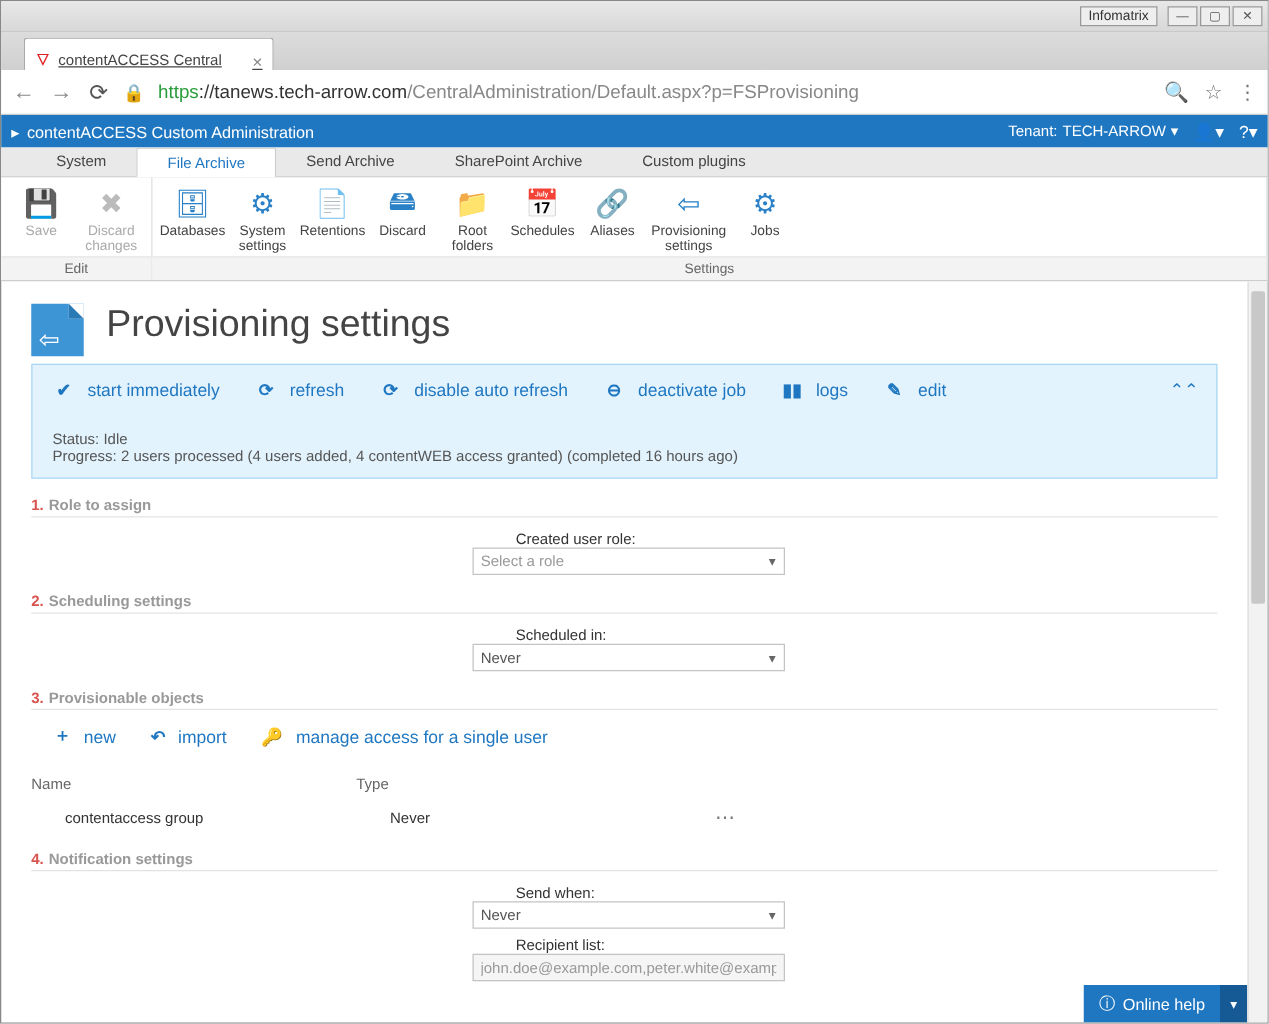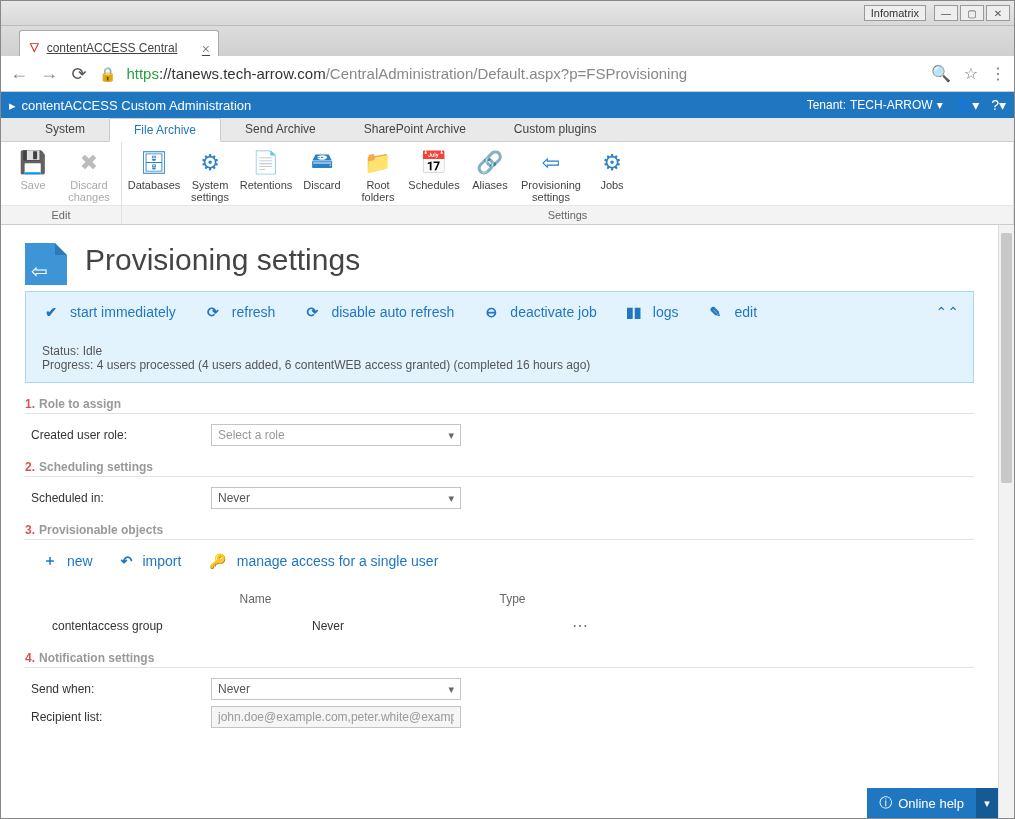--- a/index.html
+++ b/index.html
@@ -56,31 +56,31 @@
   .action-btn { display:flex; align-items:center; gap:10px; color:#1f77c1; cursor:pointer;}
   .action-btn .aicon{ font-size:14px; font-weight:bold; width:18px; text-align:center;}
   .collapse-chevron{ position:absolute; right:14px; top:12px; color:#1f77c1; font-size:14px;}
   .status-block{ margin-top:24px; font-size:12px; color:#555;}
   .status-block .lbl{ color:#555;}
   .status-block .val{ font-weight:normal;}
   .section { margin: 10px 0 6px 0;}
   .section-head { display:flex; align-items:baseline; gap:4px; border-bottom:1px solid #e3e3e3; padding-bottom:2px; margin-bottom:10px;}
   .section-num { color:#d9534f; font-weight:bold; font-size:12px;}
   .section-title { color:#999; font-weight:600; font-size:12px;}
-  .form-row { display:flex; align-items:center; margin:6px 0 14px 6px; font-size:12px;}
+  .form-row { display:flex; align-items:center; margin:6px 0 14px 6px; font-size:12px;flex-direction:column;}
   .form-label { width:180px; color:#333;}
   .form-select { width:250px; height:22px; border:1px solid #c4c4c4; background:#fff; padding:0 20px 0 6px; color:#555; position:relative; font-size:12px; display:flex; align-items:center;}
   .form-select.placeholder{ color:#999;}
   .form-select::after{ content:"▾"; position:absolute; right:6px; color:#666; font-size:11px;}
   .form-input { width:250px; height:22px; border:1px solid #c4c4c4; background:#f5f5f5; padding:0 6px; color:#999; font-size:12px;}
   .obj-actions{ display:flex; gap:28px; font-size:14px; color:#1f77c1; margin:12px 0 18px 18px;}
   .obj-action{ display:flex; align-items:center; gap:10px; cursor:pointer;}
   .obj-action .oicon{ font-weight:bold;}
   .table{ margin:4px 0 10px 0;}
-  .table .thead{ display:flex; color:#666; font-size:12px; padding:4px 0;justify-content:center;}
+  .table .thead{ display:flex; color:#666; font-size:12px; padding:4px 0;}
   .table .trow{ display:flex; font-size:12px; padding:6px 0; align-items:center;margin-left:27px;}
   .col-name{ width:260px;}
   .col-type{ width:260px;}
   .col-act{ flex:1; color:#777; font-size:16px; letter-spacing:2px;}
   .footer-help { position:absolute; right:0; bottom:0; display:flex;}
   .help-btn{ background:#1f77c1; color:#fff; padding:6px 12px; font-size:13px; display:flex; align-items:center; gap:6px;}
   .help-drop{ background:#155a94; color:#fff; width:22px; display:flex; align-items:center; justify-content:center; font-size:11px;}
   .zoom-icon{ font-size:16px;}
 </style>
 </head>
@@ -237,21 +237,21 @@
               <span>logs</span>
             </div>
           <div class="action-btn">
               <span class="aicon">✎</span>
               <span>edit</span>
             </div>
         </div>
         <span class="collapse-chevron">⌃⌃</span>
         <div class="status-block">
           <div><span class="lbl">Status:</span> <span class="val">Idle</span></div>
-          <div><span class="lbl">Progress:</span> <span>4 users processed (4 users added, 6 contentWEB access granted) (completed 16 hours ago)</span></div>
+          <div><span class="lbl">Progress:</span> <span>2 users processed (4 users added, 4 contentWEB access granted) (completed 16 hours ago)</span></div>
         </div>
       </div>
 
       <div class="section">
         <div class="section-head">
             <span class="section-num">1.</span>
             <span class="section-title">Role to assign</span>
           </div>
         <div class="form-row">
           <div class="form-label">Created user role:</div>

